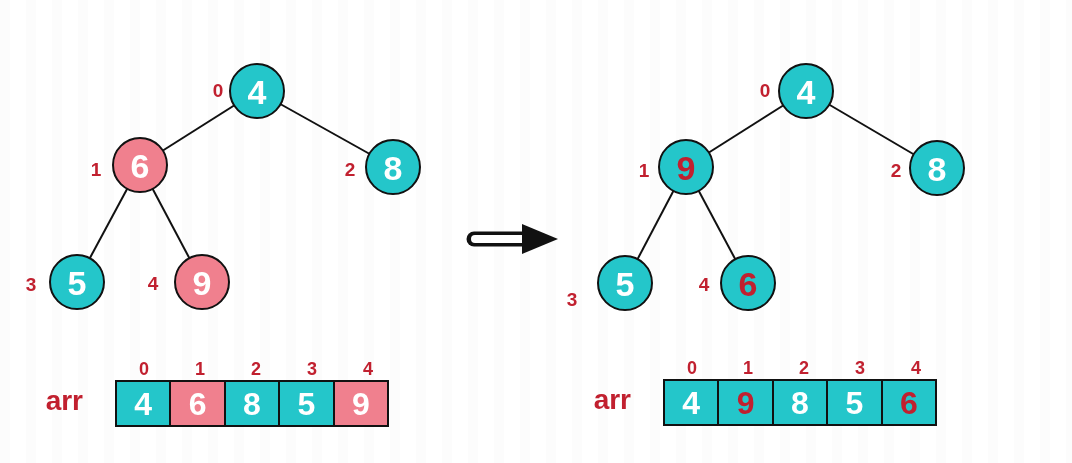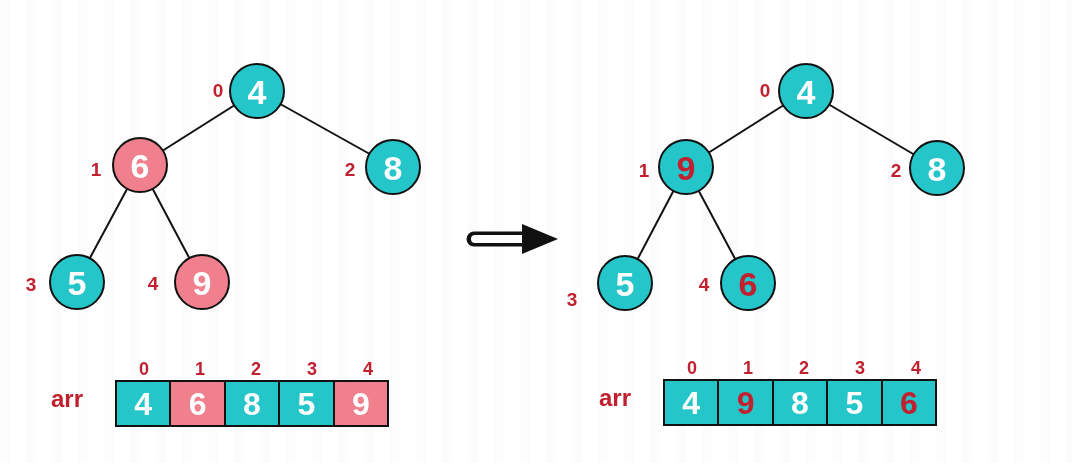--- a/index.html
+++ b/index.html
@@ -18,21 +18,21 @@
   svg text{font-family:"Liberation Sans","DejaVu Sans",sans-serif;}
   .node-value{font-size:34px;font-weight:bold;}
   .index-label{font-size:19px;font-weight:bold;}
 
   .array-block{position:absolute;}
   .arr-label{
     position:absolute;
     right:100%;
     margin-right:32px;
     top:33px;
-    font-size:24px;
+    font-size:28px;
     font-weight:bold;
     color:#c1202f;
     line-height:1;
   }
   .indices-row{
     display:flex;
     margin-left:1px;
     height:26px;
     align-items:flex-end;
   }

